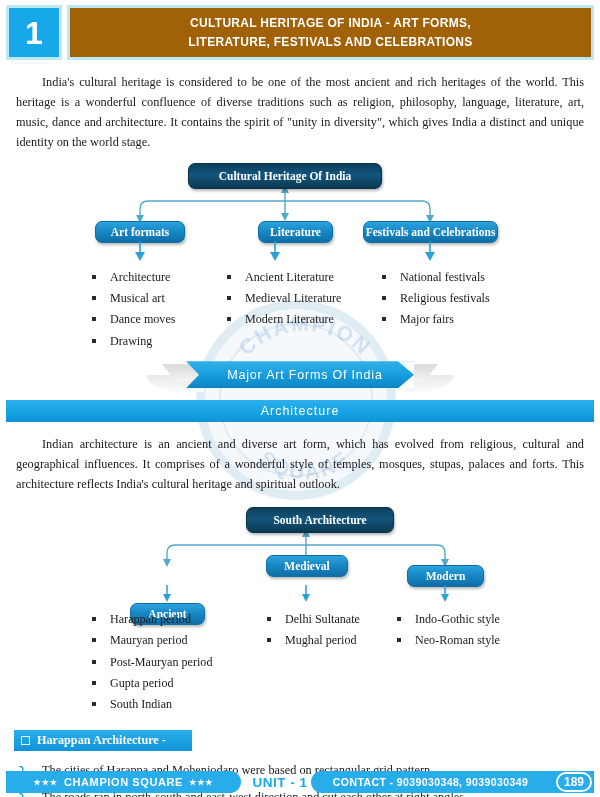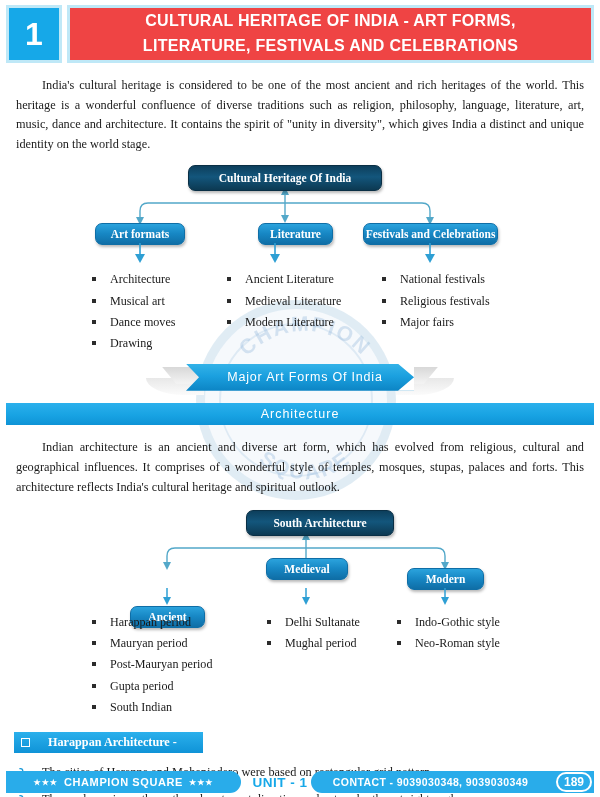--- a/index.html
+++ b/index.html
@@ -66,26 +66,26 @@
     align-items: center;
     justify-content: center;
     color: #ffffff;
     font-family: "Liberation Sans", sans-serif;
     font-weight: bold;
     font-size: 32px;
     line-height: 1;
   }
   .chapter-title {
     flex: 1;
-    background: #ef4444;
+    background: #a16207;
     border: 3px solid #bfe8f7;
     color: #ffffff;
     font-family: "Liberation Sans", sans-serif;
     font-weight: bold;
-    font-size: 16px;
+    font-size: 12px;
     letter-spacing: 0.3px;
     line-height: 1.55;
     text-align: center;
     display: flex;
     flex-direction: column;
     align-items: center;
     justify-content: center;
     padding: 1px 6px;
   }
 
@@ -232,21 +232,21 @@
     letter-spacing: 1px;
   }
 
   
   .subtag {
     position: relative;
     z-index: 2;
     margin: 14px 0 0 14px;
     display: inline-flex;
     align-items: center;
-    gap: 18px;
+    gap: 7px;
     background: linear-gradient(180deg, #2bb0ec, #0f93d7);
     color: #ffffff;
     font-family: "Liberation Serif", serif;
     font-weight: bold;
     font-size: 12.2px;
     padding: 3px 26px 3px 7px;
   }
   .subtag .sq-ico {
     width: 9px;
     height: 9px;

